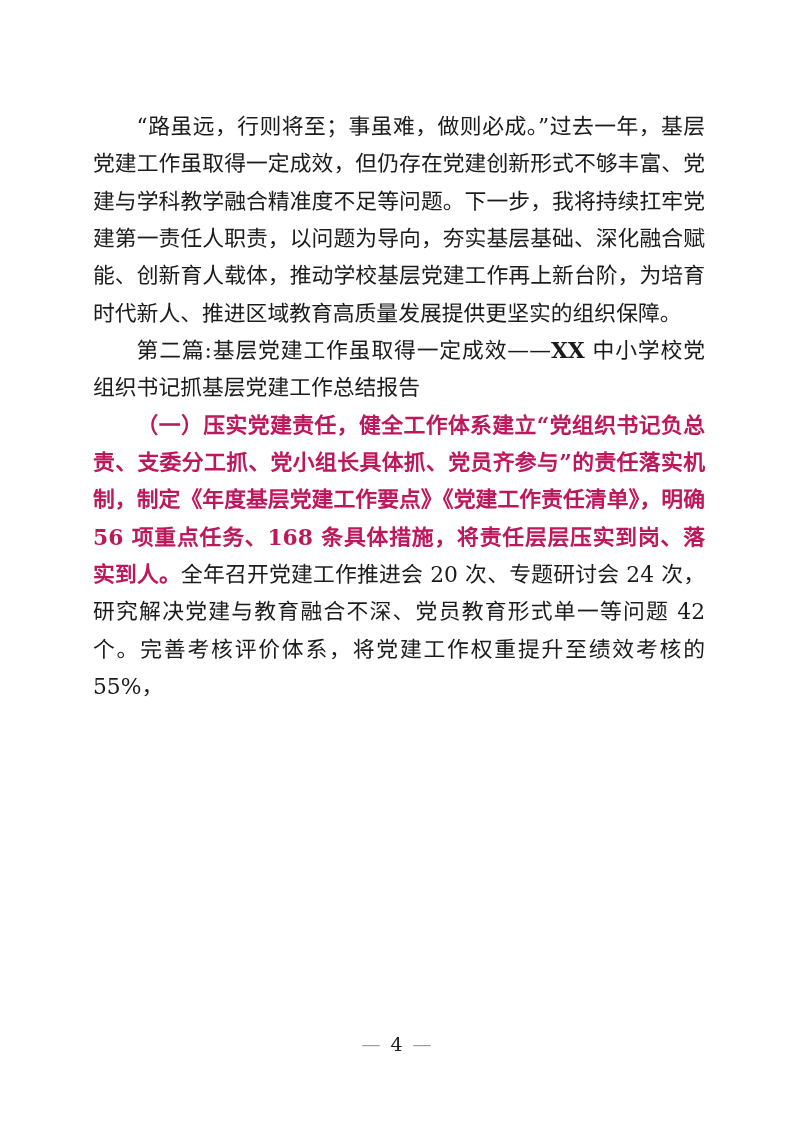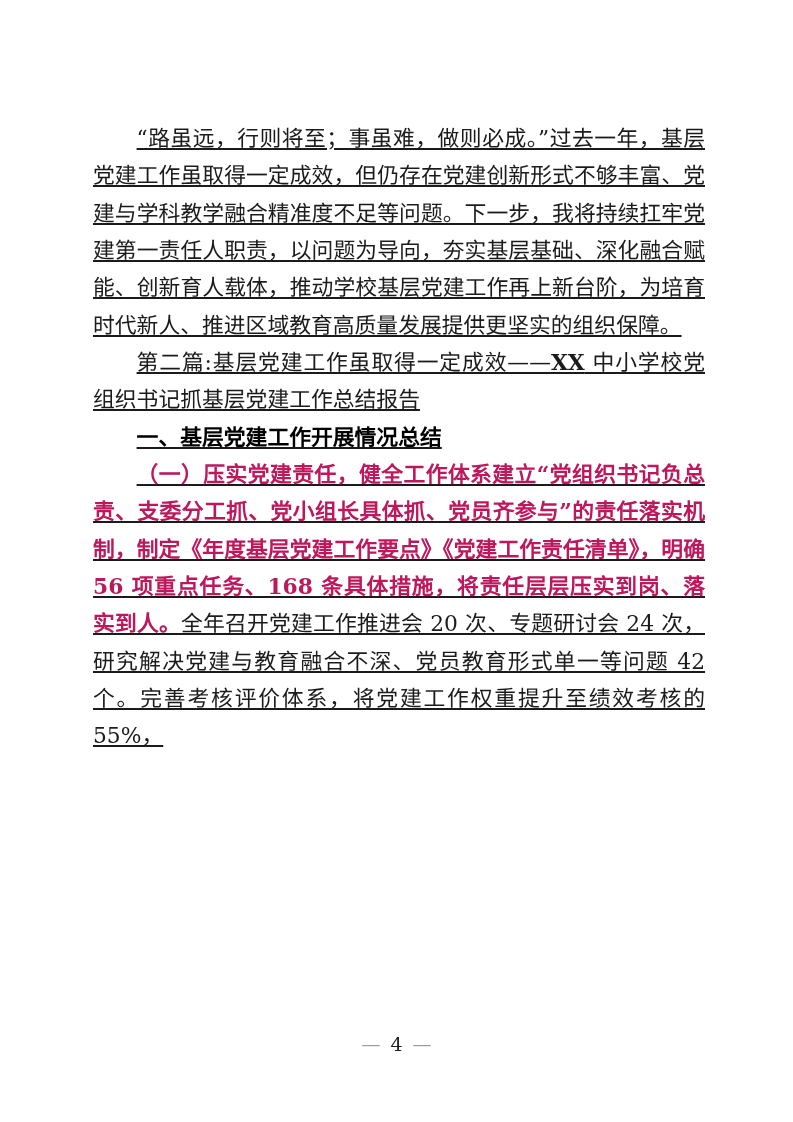--- a/index.html
+++ b/index.html
@@ -11,26 +11,25 @@
     height: 1122px;
     background: #ffffff;
     position: relative;
     overflow: hidden;
     font-family: "DejaVu Serif", "Liberation Serif", serif;
     color: #1b1b1b;
   }
   .body-text {
     position: absolute;
     left: 93px;
-    top: 120px;
+    top: 108px;
     width: 612px;
     font-size: 21.8px;
     line-height: 37.33px;
     text-align: justify;
-    text-decoration: underline;
   }
   .para {
     margin: 0;
     text-indent: 2em;
   }
   .heading {
     margin: 0;
     text-indent: 2em;
     font-family: "DejaVu Sans", "Liberation Sans", sans-serif;
     font-weight: 700;
@@ -69,21 +68,20 @@
 
 <div class="page">
 
   <div class="body-text">
 
     <p class="para"><span>“路虽远，行则将至；事虽难，做则必成。”过去一年，基层党建工作虽取得一定成效，但仍存在党建创新形式不够丰富、党建与学科教学融合精准度不足等问题。下一步，我将持续扛牢党建第一责任人职责，以问题为导向，夯实基层基础、深化融合赋能、创新育人载体，推动学校基层党建工作再上新台阶，为培育时代新人、推进区域教育高质量发展提供更坚实的组织保障。</span></p>
 
     <p class="para"><span>第二篇:基层党建工作虽取得一定成效——</span><span class="latin-bold">XX</span><span> 中小学校党组织书记抓基层党建工作总结报告</span></p>
 
 
-    <h2 class="heading"><span>一、基层党建工作开展情况总结</span></h2>
 
     <p class="para"><span class="bold-run">（一）压实党建责任，健全工作体系建立“党组织书记负总责、支委分工抓、党小组长具体抓、党员齐参与”的责任落实机制，制定《年度基层党建工作要点》《党建工作责任清单》，明确 56 项重点任务、168 条具体措施，将责任层层压实到岗、落实到人。</span><span>全年召开党建工作推进会 20 次、专题研讨会 24 次，研究解决党建与教育融合不深、党员教育形式单一等问题 42 个。完善考核评价体系，将党建工作权重提升至绩效考核的 55%，</span></p>
 
   </div>
 
   <div class="footer">
     <span class="dash">—</span><span class="page-num">4</span><span class="dash">—</span>
   </div>
 
 </div>

